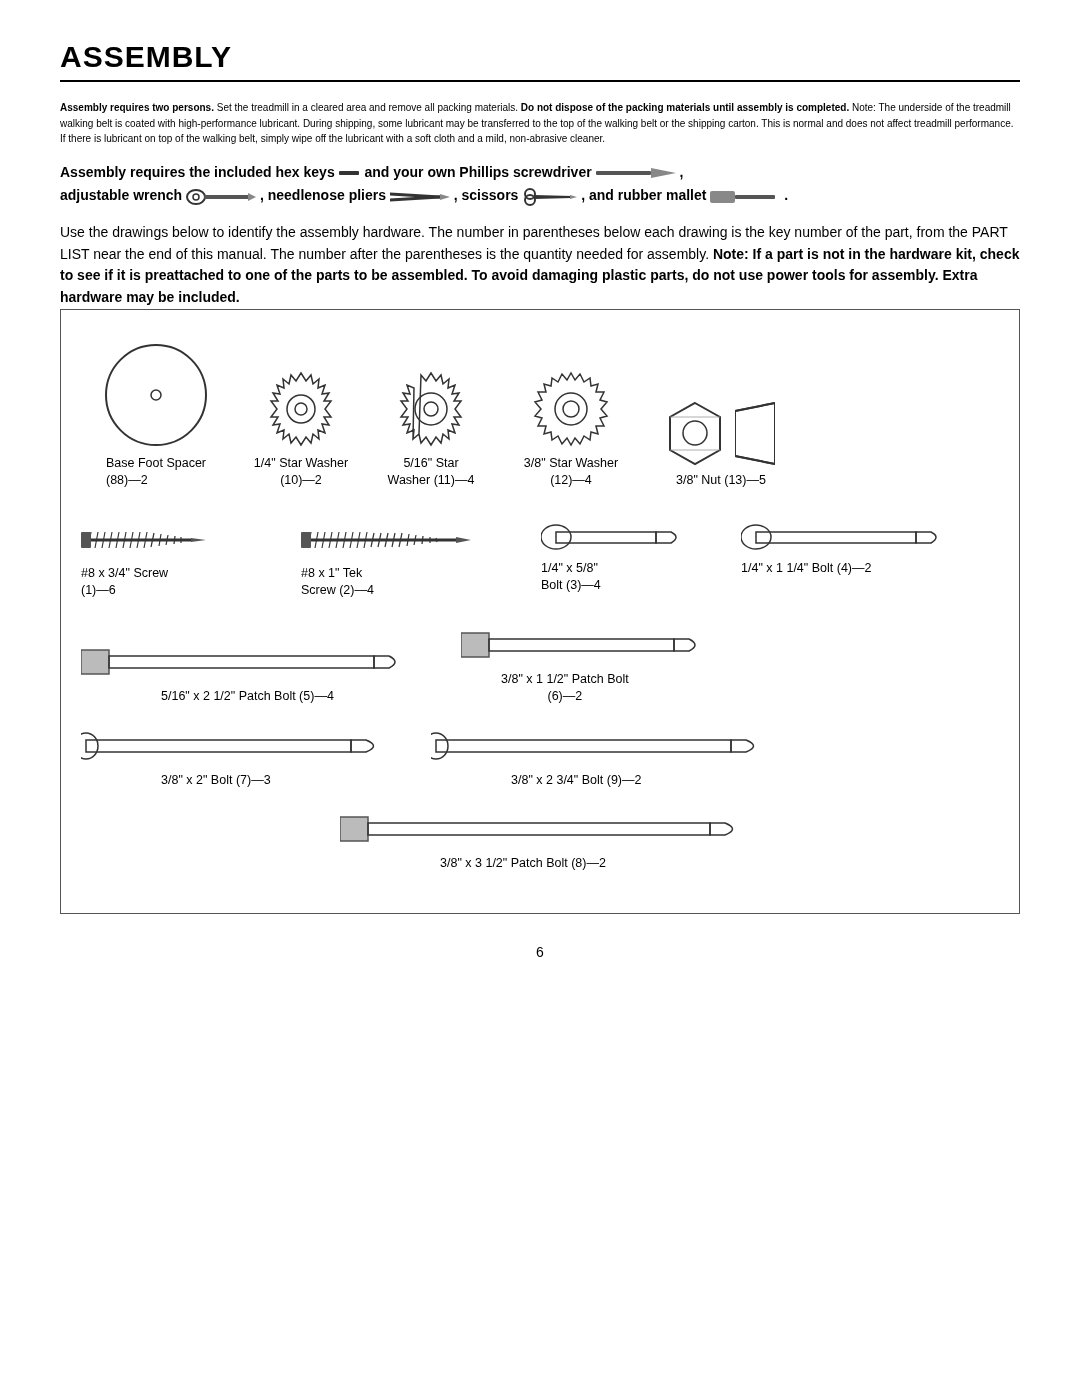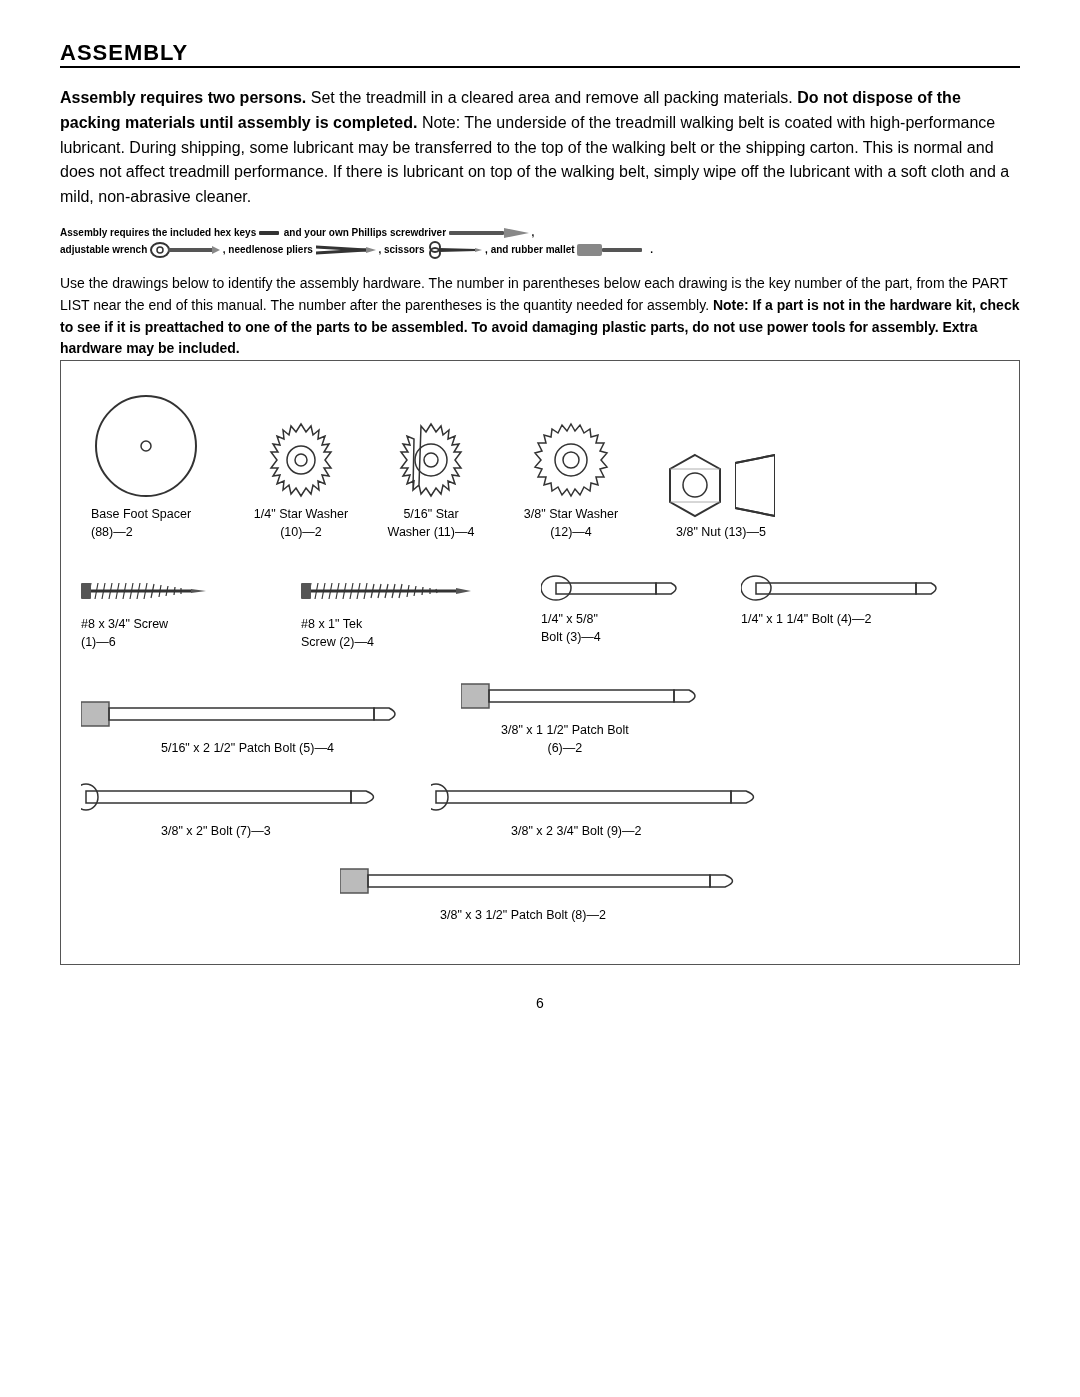--- a/index.html
+++ b/index.html
@@ -7,35 +7,36 @@
       width: 1080px;
       min-height: 1397px;
       background: #fff;
       font-family: Arial, Helvetica, sans-serif;
       font-size: 15px;
       color: #000;
       padding: 40px 60px;
     }
 
     h1 {
-      font-size: 22px;
+      font-size: 30px;
       font-weight: 900;
       letter-spacing: 1px;
       border-bottom: 2px solid #000;
+      padding-bottom: 6px;
       margin-bottom: 18px;
     }
 
     .intro-text {
-      font-size: 16px;
+      font-size: 10px;
       line-height: 1.55;
       margin-bottom: 14px;
     }
 
     .tools-line {
-      font-size: 10px;
+      font-size: 14px;
       font-weight: bold;
       line-height: 1.7;
       margin-bottom: 14px;
     }
 
     .body-text {
       font-size: 14px;
       line-height: 1.55;
     }
 
@@ -152,21 +153,21 @@
 </p>
 
 <p class="body-text">
   Use the drawings below to identify the assembly hardware. The number in parentheses below each drawing is the key number of the part, from the PART LIST near the end of this manual. The number after the parentheses is the quantity needed for assembly. <strong>Note: If a part is not in the hardware kit, check to see if it is preattached to one of the parts to be assembled. To avoid damaging plastic parts, do not use power tools for assembly. Extra hardware may be included.</strong>
 </p>
 
 <div class="hardware-box">
 
   <div class="hw-row" style="align-items:flex-end; gap:30px; margin-left:10px;">
 
-    <div class="hw-item" style="align-items:flex-start; min-width:130px;">
+    <div class="hw-item" style="align-items:center; min-width:130px;">
       <svg width="110" height="110" viewBox="0 0 110 110">
         <circle cx="55" cy="55" r="50" fill="none" stroke="#333" stroke-width="2"></circle>
         <circle cx="55" cy="55" r="5" fill="none" stroke="#333" stroke-width="1.5"></circle>
       </svg>
       <div class="label" style="text-align:left; margin-top:5px;">Base Foot Spacer<br>(88)—2</div>
     </div>
 
     <div class="hw-item" style="align-items:center; min-width:100px;">
       <svg width="80" height="80" viewBox="0 0 80 80">
 

